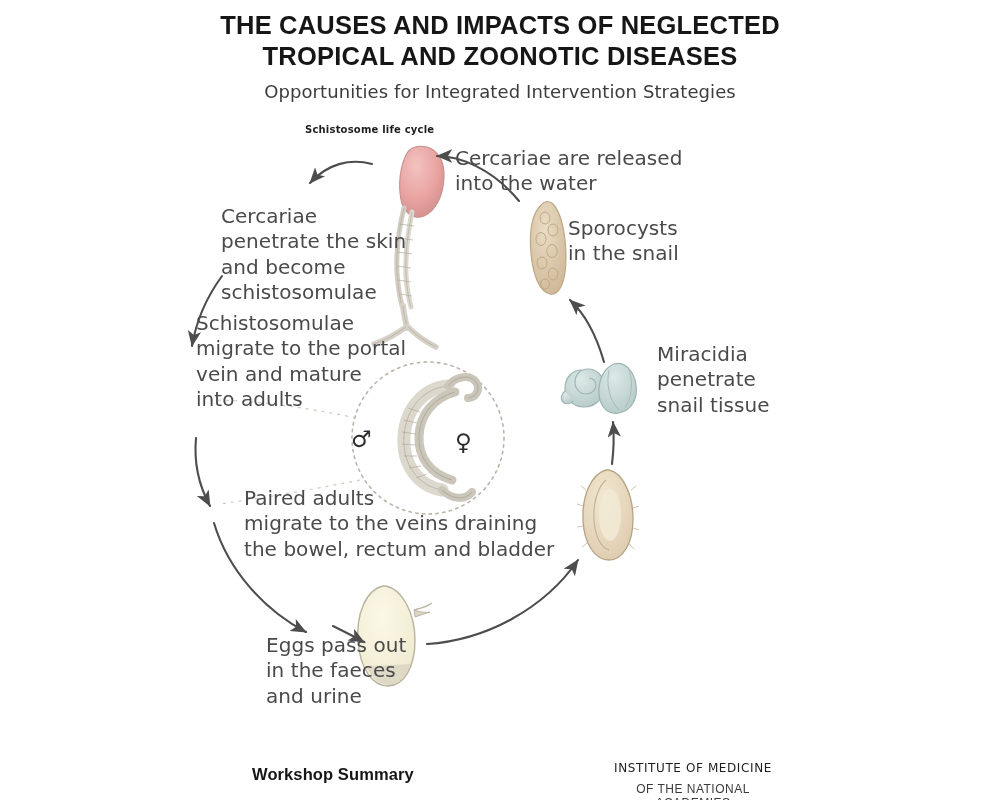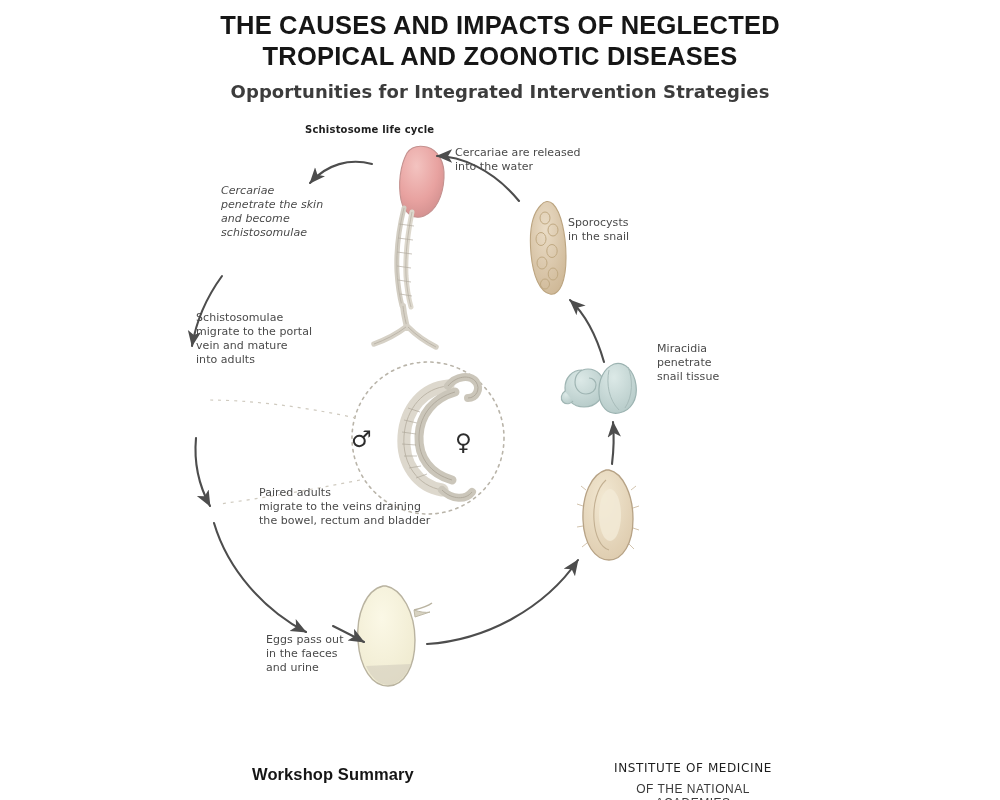--- a/index.html
+++ b/index.html
@@ -40,21 +40,21 @@
     color: #161616;
     margin: 0;
     padding: 0 120px;
   }
   .subtitle {
     font-family: "DejaVu Sans", sans-serif;
     font-size: 18px;
     color: #3c3c3c;
     margin-top: 9px;
     letter-spacing: 0.1px;
-    font-weight: 700;
+    font-weight: 400;
   }
 
   
   #diagram-wrap {
     position: absolute;
     left: 0;
     top: 108px;
     width: 1000px;
     height: 620px;
   }
@@ -72,33 +72,33 @@
     font-weight: bold;
     font-size: 10px;
     color: #1d1d1d;
     letter-spacing: 0.2px;
     white-space: nowrap;
   }
 
   .lbl {
     position: absolute;
     font-family: "DejaVu Sans", sans-serif;
-    font-size: 11px;
+    font-size: 20px;
     line-height: 1.27;
     color: #4a4a4a;
     white-space: pre-line;
     letter-spacing: 0.05px;
   }
   .lbl-cercariae-released { left: 455px; top: 38px; }
   .lbl-sporocysts        { left: 568px; top: 108px; }
-  .lbl-cercariae-pen     { left: 221px; top: 76px; font-style: italic; }
+  .lbl-cercariae-pen     { left: 221px; top: 96px; }
   .lbl-schistosomulae    { left: 196px; top: 203px; }
   .lbl-miracidia         { left: 657px; top: 234px; }
   .lbl-eggs-hatch        { left: 637px; top: 371px; }
-  .lbl-paired-adults     { left: 259px; top: 378px; }
+  .lbl-paired-adults     { left: 244px; top: 378px; }
   .lbl-eggs-pass         { left: 256px; top: 525px; margin-left: 10px; }
 
   
   .footer-workshop {
     position: absolute;
     left: 252px;
     top: 765px;
     font-family: "Liberation Sans", sans-serif;
     font-weight: bold;
     font-size: 16.5px;

